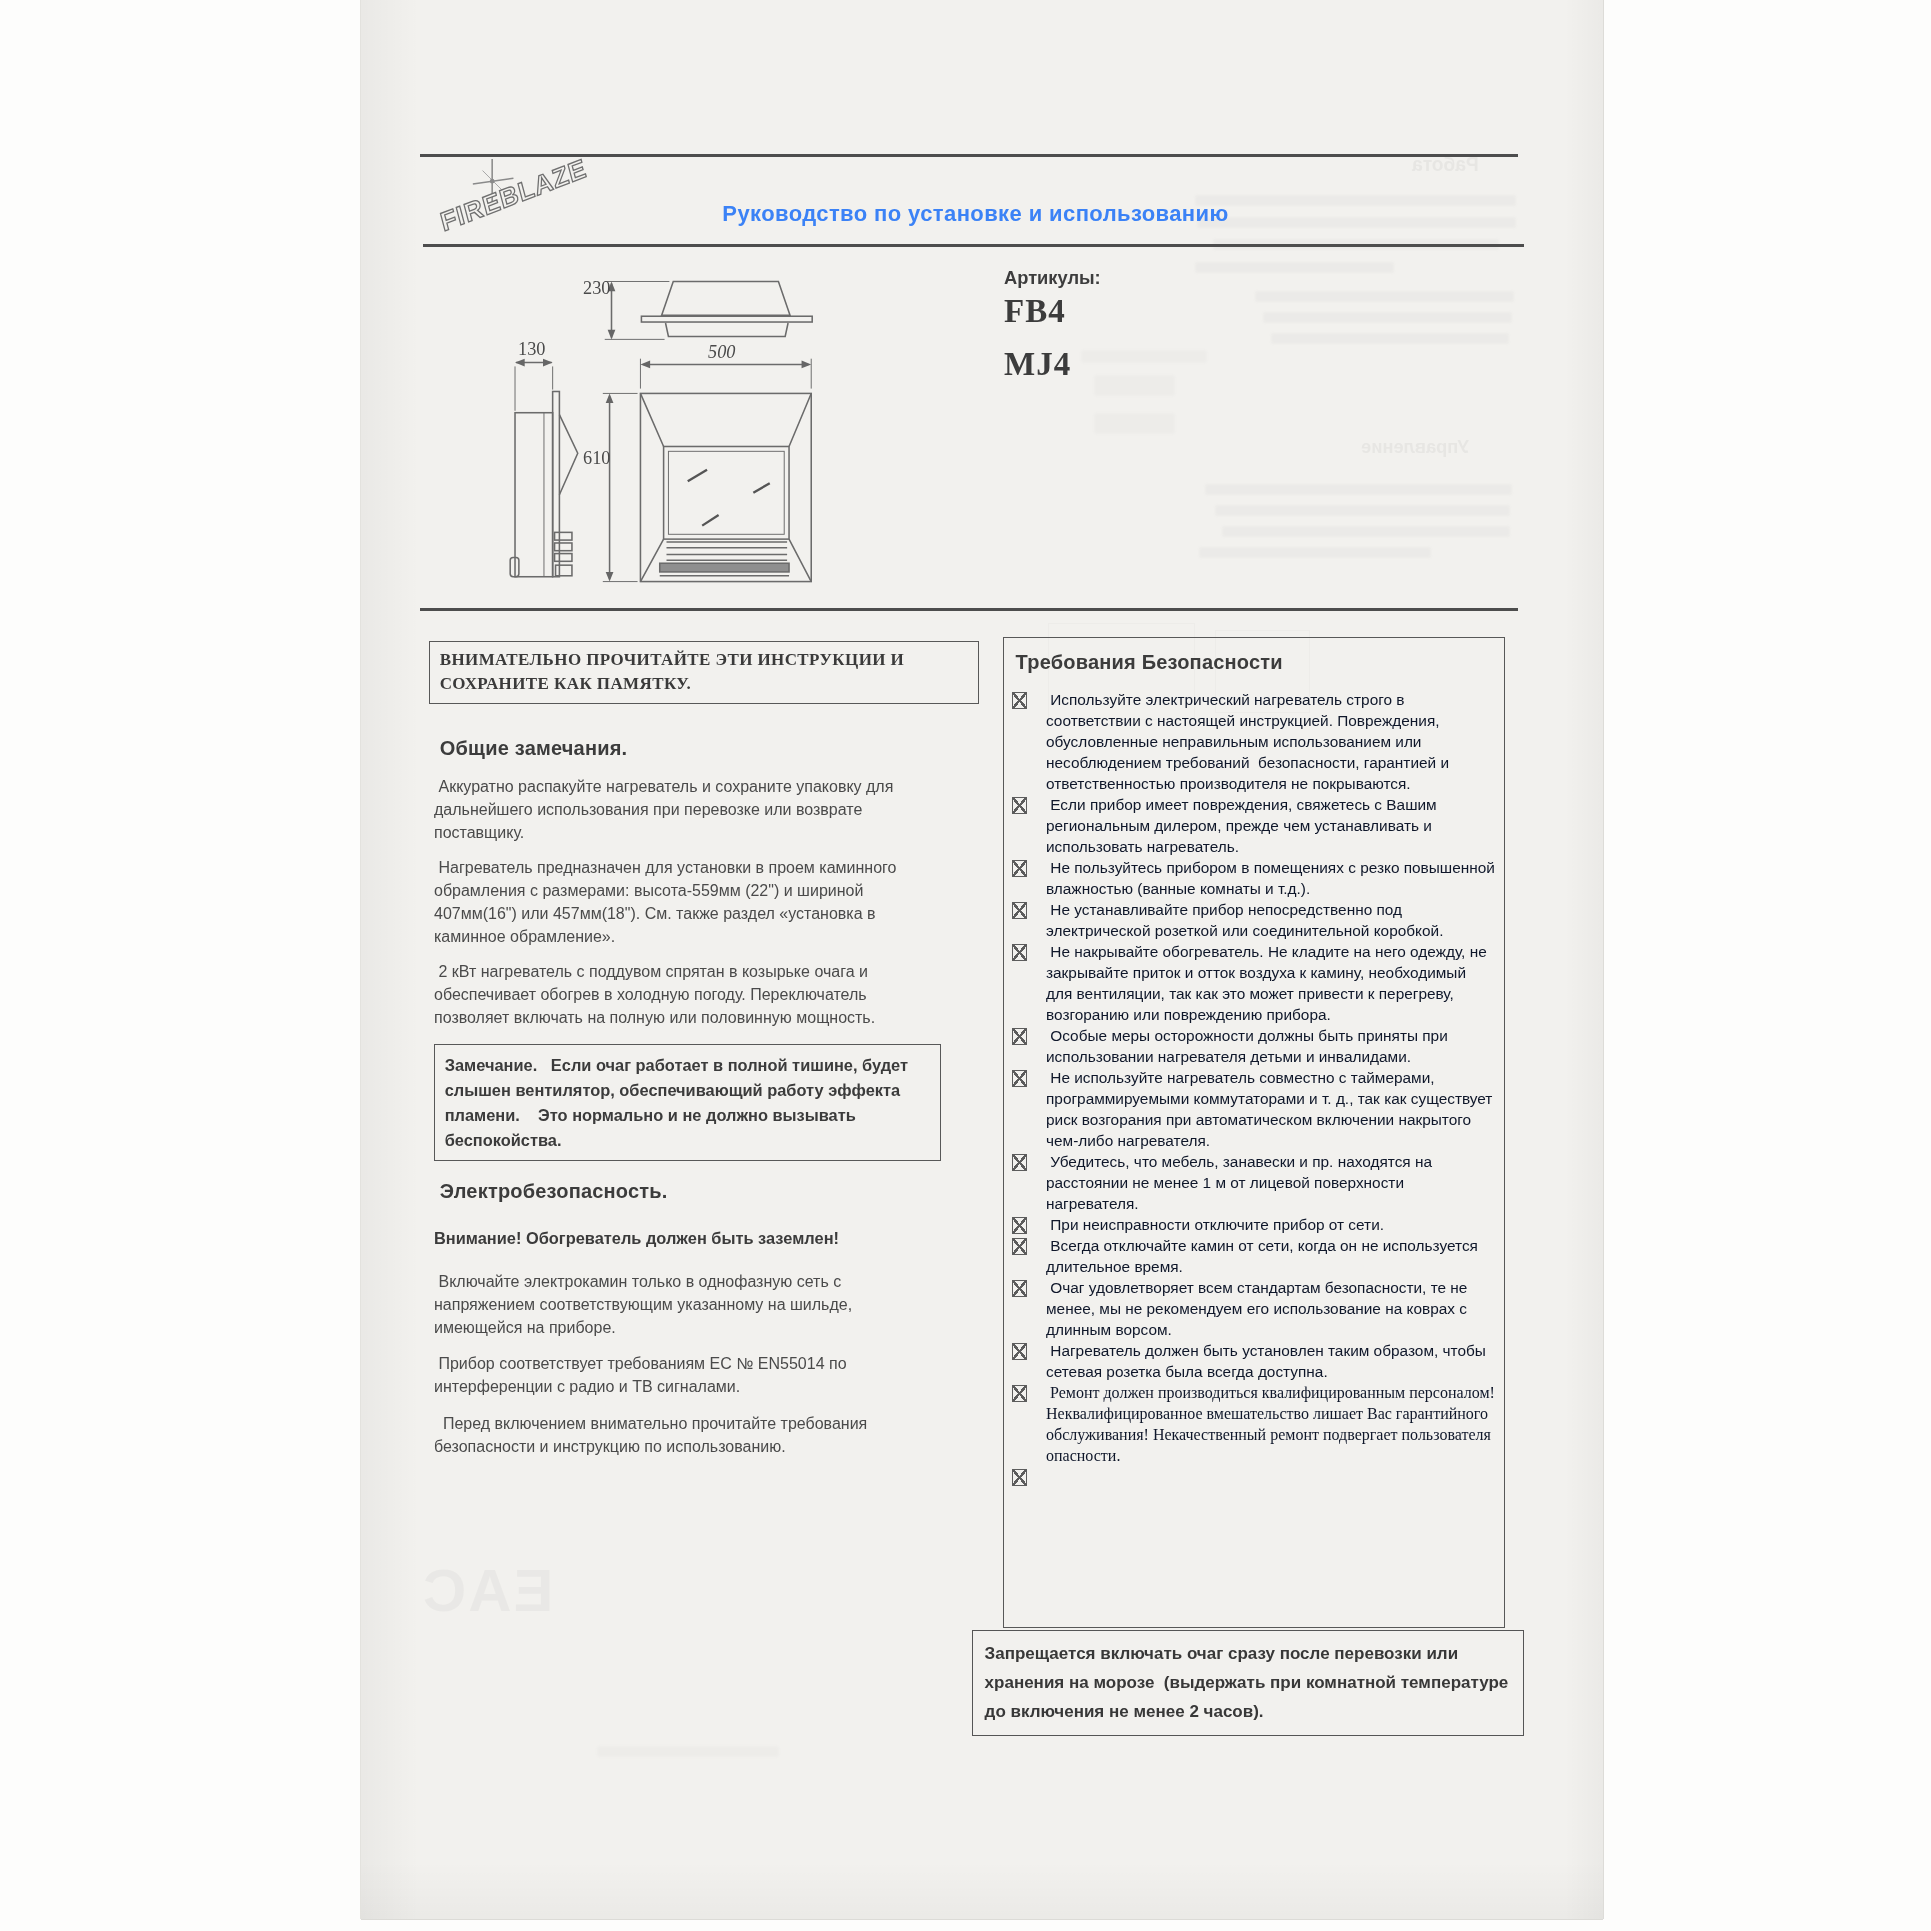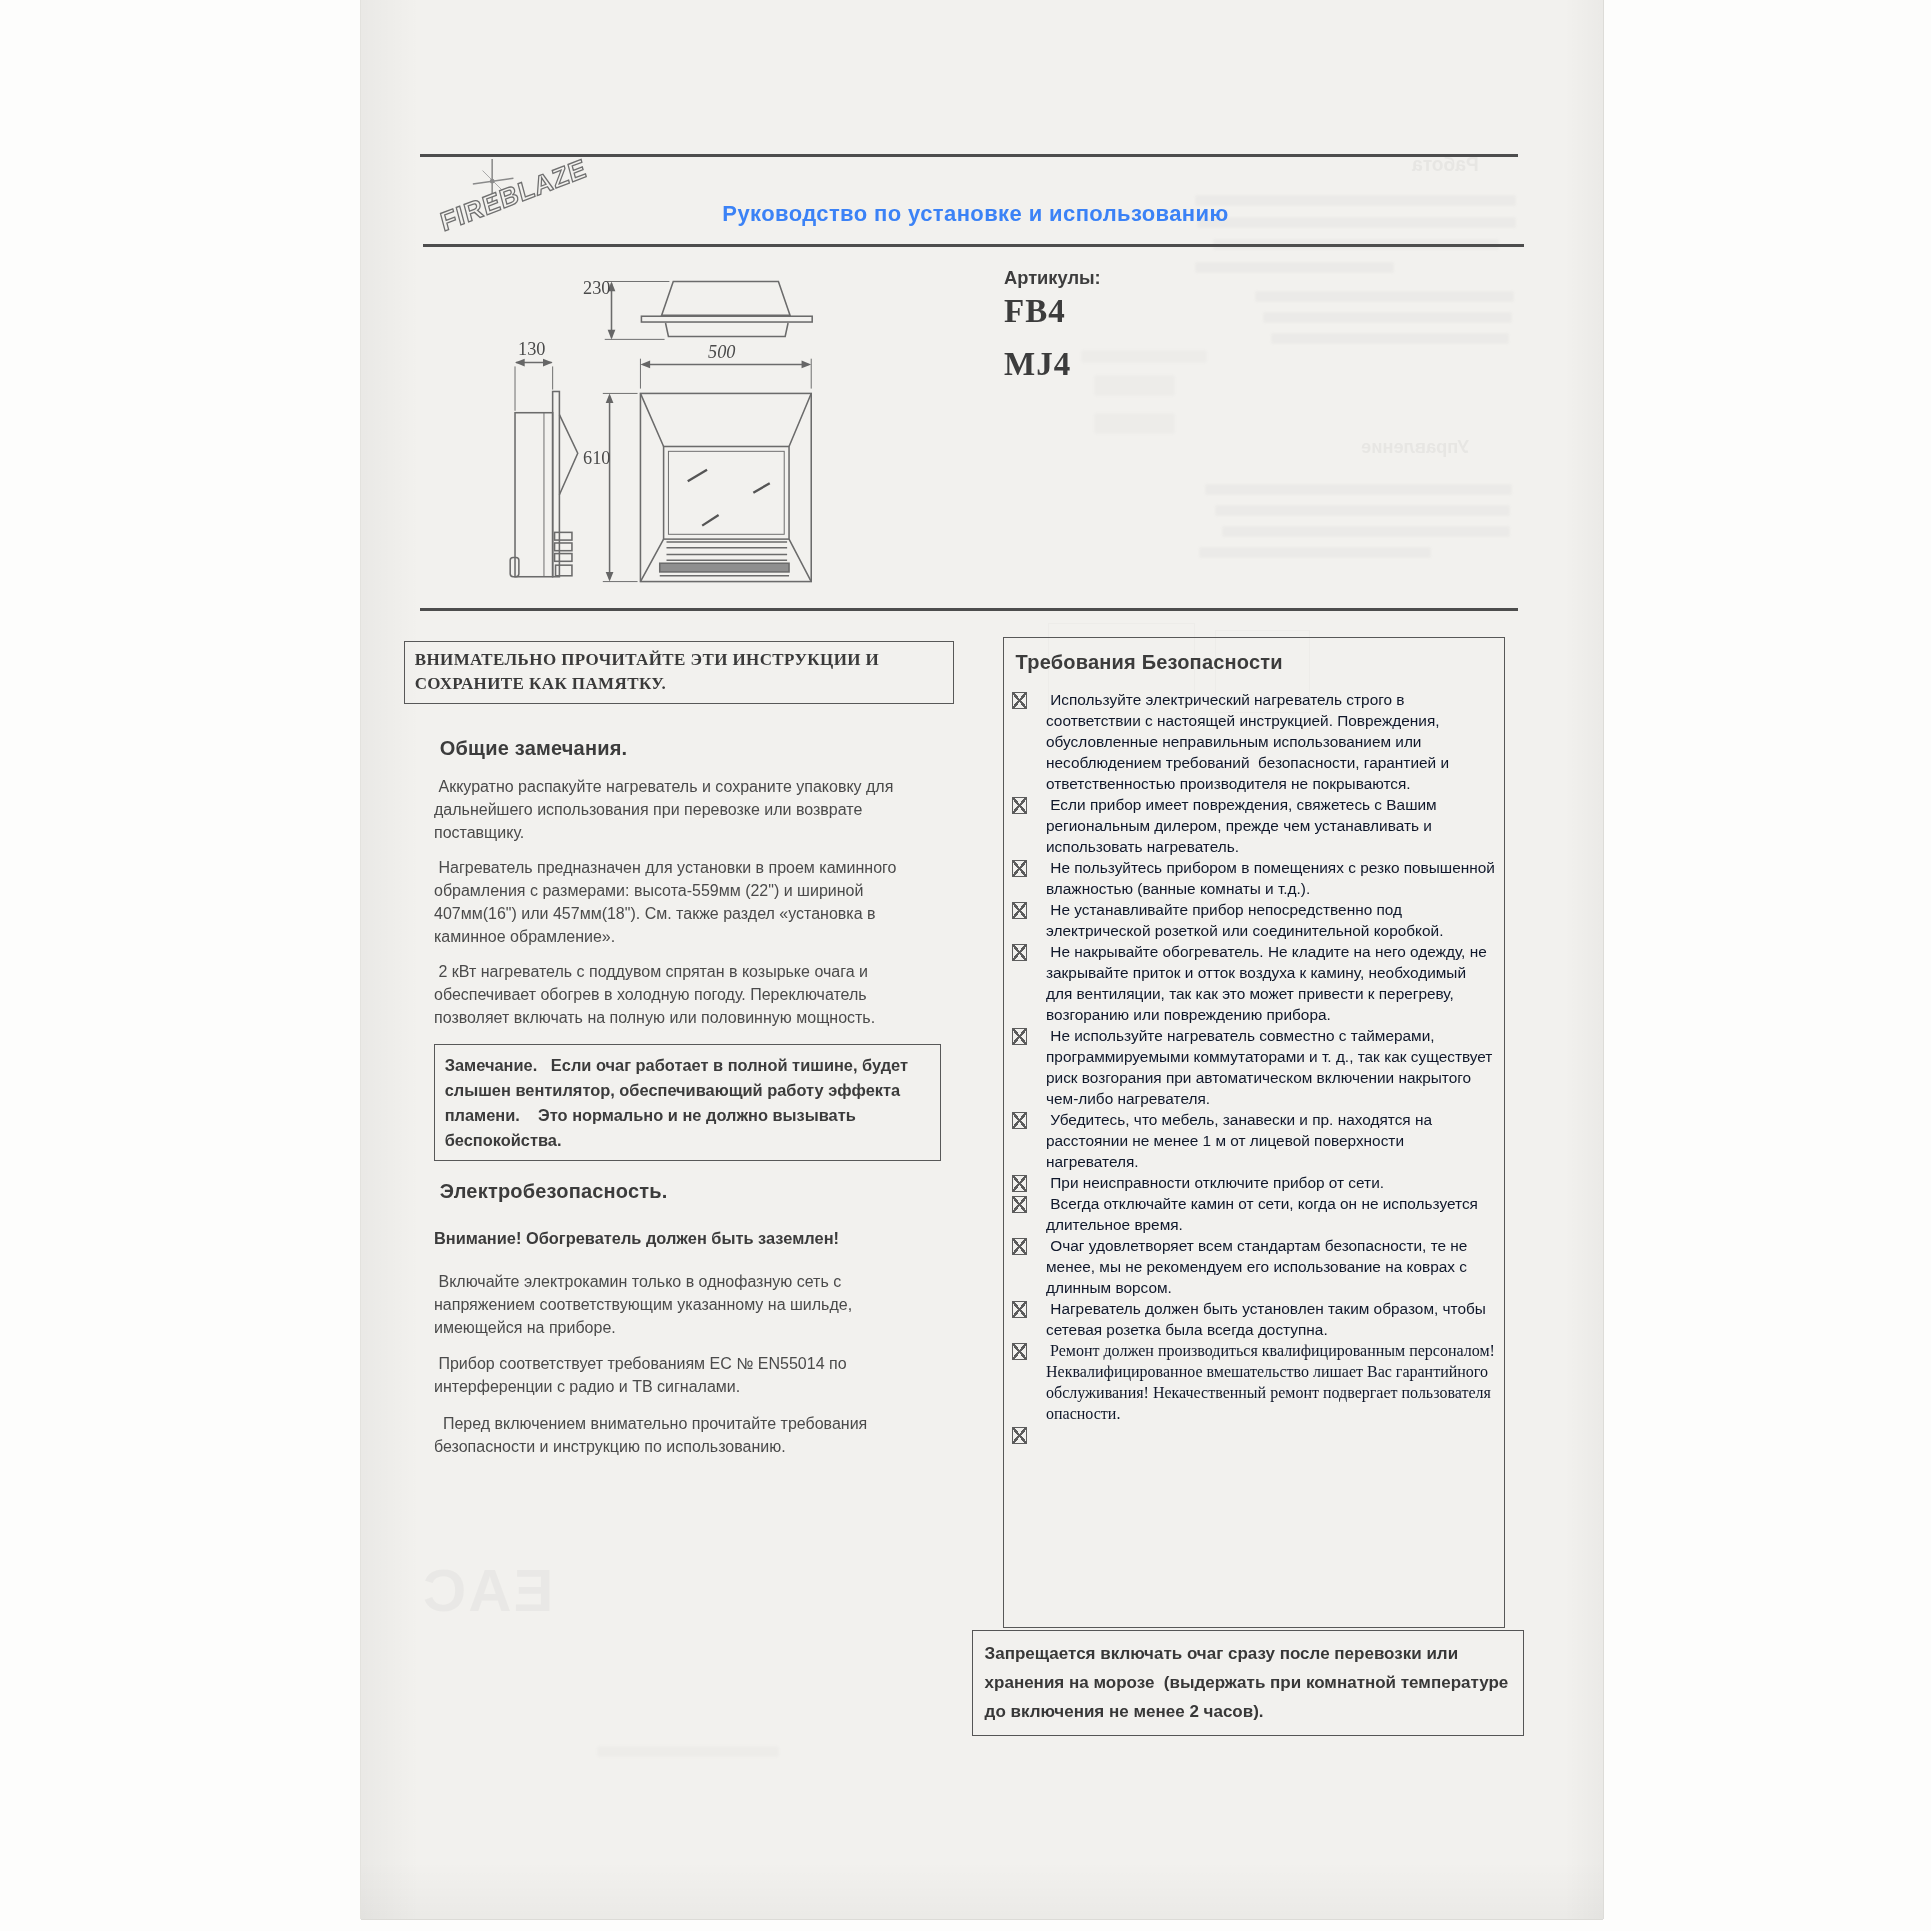--- a/index.html
+++ b/index.html
@@ -19,21 +19,21 @@
   
   #logo{left:436px;top:182px;transform:rotate(-21deg) skewX(-6deg);
         font:700 26px/1 "Liberation Sans",sans-serif;color:#f2f1ee;
         -webkit-text-stroke:1.3px #6f6f6f;letter-spacing:1px;}
   #doc-title{left:676px;top:201px;width:599px;text-align:center;
         font:700 22px/1.2 "Liberation Sans",sans-serif;color:#3b82f6;letter-spacing:0.4px;}
   #articles-label{left:1004px;top:267px;font:700 18.3px/1.2 "Liberation Sans",sans-serif;color:#3d3d3d;}
   .article-code{left:1004px;font:600 33px/1 "Liberation Serif",serif;color:#3c3c3c;letter-spacing:1px;}
   
   .box{position:absolute;border:1.9px solid #585858;background:rgba(255,255,255,.0);}
-  #attention-box{left:404px;top:641px;width:529px;padding:5.8px 9.7px 7.7px 9.7px;
+  #attention-box{left:429px;top:641px;width:529px;padding:5.8px 9.7px 7.7px 9.7px;
         font:700 17px/24px "Liberation Serif",serif;color:#3a3a3a;letter-spacing:0.4px;white-space:pre-wrap;}
   #left-col{left:434px;top:736px;width:507px;}
   .h2{font:700 20px/1.2 "Liberation Sans",sans-serif;color:#3c3c3c;letter-spacing:0.2px;margin:0 0 15.4px 5.8px;}
   .p{font:400 16px/23px "Liberation Sans",sans-serif;color:#4a4a4a;margin:0 0 11.6px 0;white-space:pre-wrap;}
   #note-box{border:1.9px solid #585858;padding:7.7px 9.7px;margin:15.4px 0 17.4px 0;
         font:700 16.4px/25px "Liberation Sans",sans-serif;color:#3b3b3b;white-space:pre-wrap;}
   #electro-heading{margin:0 0 25px 5.8px;}
   .warn{font:700 16.4px/1.3 "Liberation Sans",sans-serif;color:#3b3b3b;margin:0 0 21px 0;}
   
   #safety-box{left:1003px;top:637px;width:500px;height:989px;border:1.9px solid #585858;}
@@ -175,20 +175,21 @@
 </div>
 
 <div class="abs" id="safety-box">
   <div id="safety-heading">Требования Безопасности</div>
   <ul id="safety-list">
     <li><span class="cb"></span><span> Используйте электрический нагреватель строго в соответствии с настоящей инструкцией. Повреждения, обусловленные неправильным использованием или несоблюдением требований  безопасности, гарантией и ответственностью производителя не покрываются.</span></li>
     <li><span class="cb"></span><span> Если прибор имеет повреждения, свяжетесь с Вашим региональным дилером, прежде чем устанавливать и использовать нагреватель.</span></li>
     <li><span class="cb"></span><span> Не пользуйтесь прибором в помещениях с резко повышенной влажностью (ванные комнаты и т.д.).</span></li>
     <li><span class="cb"></span><span> Не устанавливайте прибор непосредственно под электрической розеткой или соединительной коробкой.</span></li>
     <li><span class="cb"></span><span> Не накрывайте обогреватель. Не кладите на него одежду, не закрывайте приток и отток воздуха к камину, необходимый для вентиляции, так как это может привести к перегреву, возгоранию или повреждению прибора.</span></li>
+    <li><span class="cb"></span><span> Особые меры осторожности должны быть приняты при использовании нагревателя детьми и инвалидами.</span></li>
     <li><span class="cb"></span><span> Не используйте нагреватель совместно с таймерами, программируемыми коммутаторами и т. д., так как существует риск возгорания при автоматическом включении накрытого чем-либо нагревателя.</span></li>
     <li><span class="cb"></span><span> Убедитесь, что мебель, занавески и пр. находятся на расстоянии не менее 1 м от лицевой поверхности нагревателя.</span></li>
     <li><span class="cb"></span><span> При неисправности отключите прибор от сети.</span></li>
     <li><span class="cb"></span><span> Всегда отключайте камин от сети, когда он не используется длительное время.</span></li>
     <li><span class="cb"></span><span> Очаг удовлетворяет всем стандартам безопасности, те не менее, мы не рекомендуем его использование на коврах с длинным ворсом.</span></li>
     <li><span class="cb"></span><span> Нагреватель должен быть установлен таким образом, чтобы сетевая розетка была всегда доступна.</span></li>
     <li class="serif"><span class="cb"></span><span> Ремонт должен производиться квалифицированным персоналом! Неквалифицированное вмешательство лишает Вас гарантийного обслуживания! Некачественный ремонт подвергает пользователя опасности.</span></li>
     <li class="empty"><span class="cb"></span></li>
   </ul>
 </div>

